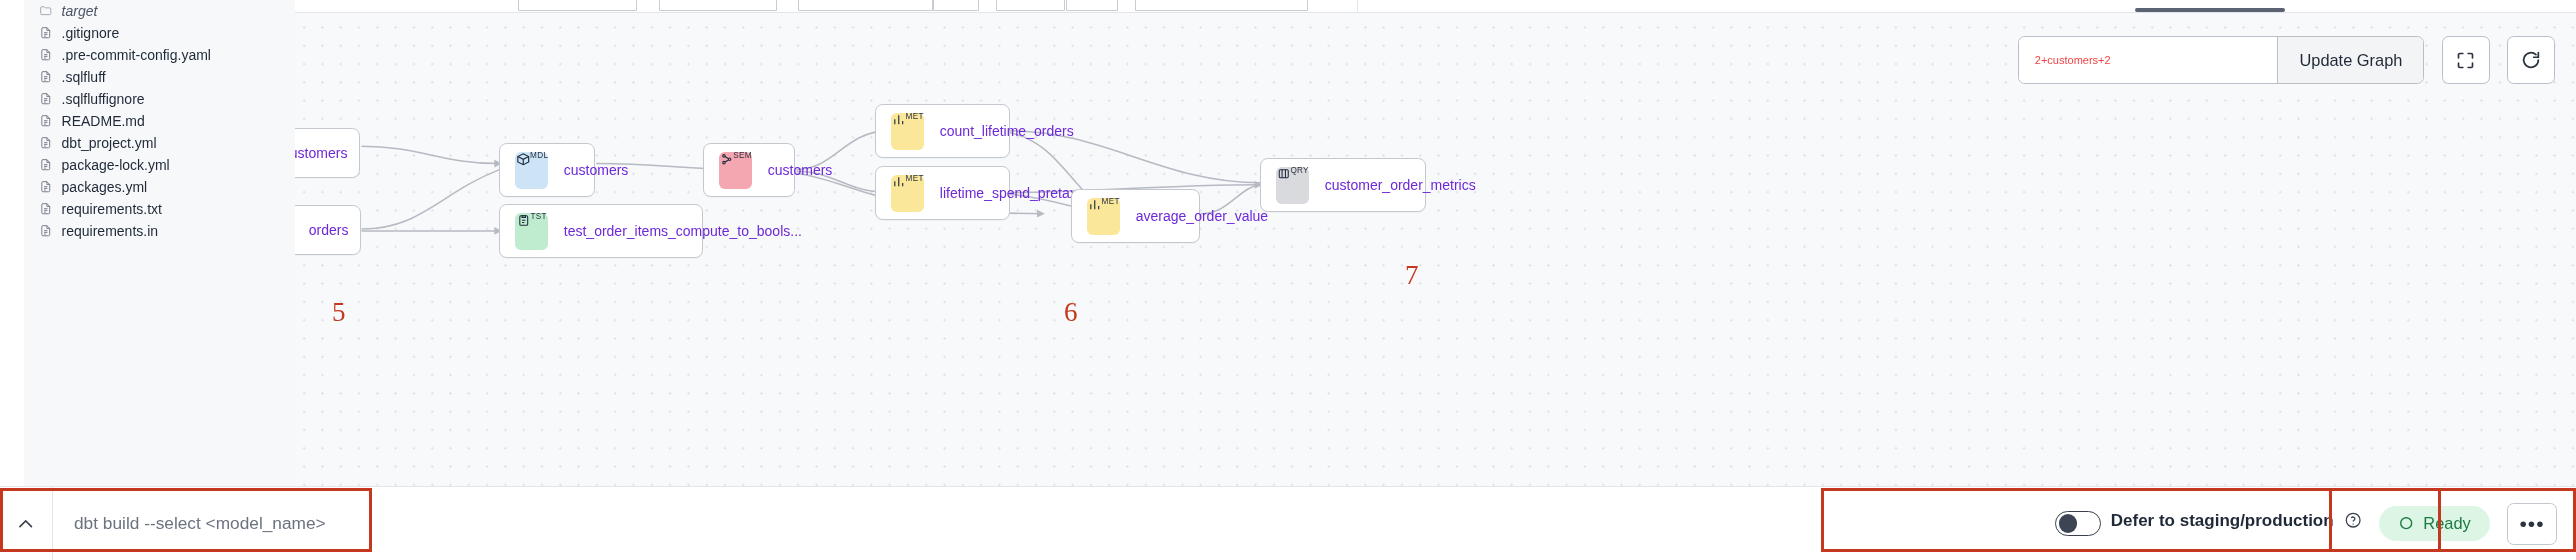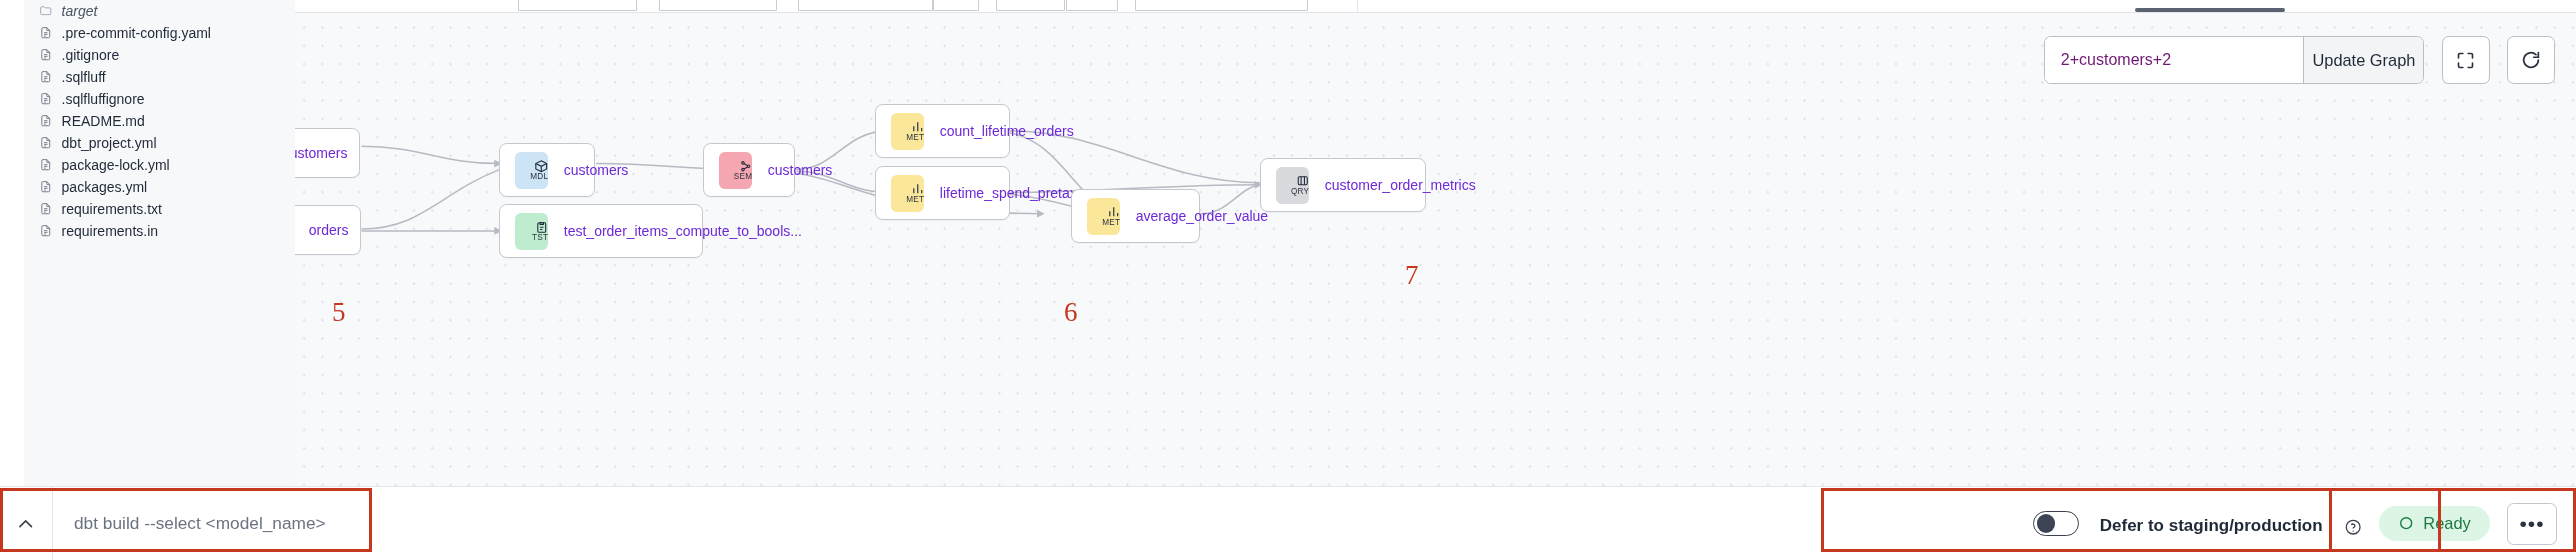--- a/index.html
+++ b/index.html
@@ -76,29 +76,29 @@
     height: 48px;
     border: 1px solid #b9bec7;
     border-radius: 6.7px;
     overflow: hidden;
     background: #fff;
   }
   #graph-select-input {
     width: 258px;
     border: none; outline: none;
     padding: 0 15.4px;
-    font-size: 16px;
-    color: #701a75;
+    font-size: 11px;
+    color: #ef4444;
     background: #ffffff;
     font-family: "Liberation Sans", sans-serif;
   }
   #update-graph-button {
     border: none; border-left: 1px solid #b9bec7;
     background: #f3f4f6;
-    padding: 0 8px;
+    padding: 0 21px;
     font-size: 16.4px; color: #1f2937;
     cursor: pointer;
     font-family: "Liberation Sans", sans-serif;
     white-space: nowrap;
   }
   .icon-btn {
     width: 48px; height: 48px;
     background: #fff;
     border: 1px solid #b9bec7;
     border-radius: 6.7px;
@@ -113,22 +113,22 @@
     border: 1px solid #c3c7ce;
     border-radius: 7.7px;
     display: flex; align-items: center;
     padding-left: 15.4px;
     gap: 15.4px;
     box-shadow: 0 1px 1px rgba(0,0,0,.03);
   }
   .node-badge {
     width: 33px; height: 37px;
     border-radius: 5.8px;
-    display: flex; flex-direction: column;
-    align-items: flex-end; justify-content: center;
+    display: flex; flex-direction: row;
+    align-items: flex-start; justify-content: center;
     gap: 0px;
     flex: 0 0 33px;
   }
   .badge-code { font-size: 8.2px; letter-spacing: 0.3px; color: #2b3340; line-height: 1; }
   .node-label { font-size: 14px; color: #6d28d9; white-space: nowrap; }
 
   svg.edges { position: absolute; left:0; top:0; width: 2281px; height: 486px; pointer-events: none; }
 
   
   #bottom-bar {
@@ -150,21 +150,21 @@
     border: none; outline: none;
     padding-left: 21px;
     font-size: 17.3px;
     color: #3b82f6;
     font-family: "Liberation Sans", sans-serif;
     background: transparent;
   }
   #command-input::placeholder { color: #6b7280; }
 
   .bottom-right { display: flex; align-items: center; gap: 17.3px; padding-right: 19px; }
-  .defer-group { display: flex; align-items: flex-end; gap: 21px; padding-left: 39px; }
+  .defer-group { display: flex; align-items: flex-start; gap: 10px; padding-left: 39px; }
   #defer-toggle {
     width: 46px; height: 25px;
     border: 1.4px solid #3a414d;
     border-radius: 13.5px;
     background: #ffffff;
     position: relative; cursor: pointer; flex: 0 0 46px;
   }
   #defer-toggle .knob {
     position: absolute; left: 2.9px; top: 2.4px;
     width: 18.3px; height: 18.3px; border-radius: 50%;
@@ -218,31 +218,31 @@
           <span class="file-label">target</span>
         </div>
         <div class="file-row">
           <span style="display: flex;">
             <svg class="file-ico" viewBox="0 0 24 24" fill="none" stroke="#6b7280" stroke-width="1.6">
               <path d="M14 3H7a2 2 0 0 0-2 2v14a2 2 0 0 0 2 2h10a2 2 0 0 0 2-2V8z"></path>
               <path d="M14 3v5h5"></path>
               <path d="M9 12h6M9 15h6M9 18h3"></path>
             </svg>
           </span>
+          <span class="file-label">.gitignore</span>
+        </div>
+        <div class="file-row">
+          <span style="display: flex;">
+            <svg class="file-ico" viewBox="0 0 24 24" fill="none" stroke="#6b7280" stroke-width="1.6">
+              <path d="M14 3H7a2 2 0 0 0-2 2v14a2 2 0 0 0 2 2h10a2 2 0 0 0 2-2V8z"></path>
+              <path d="M14 3v5h5"></path>
+              <path d="M9 12h6M9 15h6M9 18h3"></path>
+            </svg>
+          </span>
           <span class="file-label">.pre-commit-config.yaml</span>
-        </div>
-        <div class="file-row">
-          <span style="display: flex;">
-            <svg class="file-ico" viewBox="0 0 24 24" fill="none" stroke="#6b7280" stroke-width="1.6">
-              <path d="M14 3H7a2 2 0 0 0-2 2v14a2 2 0 0 0 2 2h10a2 2 0 0 0 2-2V8z"></path>
-              <path d="M14 3v5h5"></path>
-              <path d="M9 12h6M9 15h6M9 18h3"></path>
-            </svg>
-          </span>
-          <span class="file-label">.gitignore</span>
         </div>
         <div class="file-row">
           <span style="display: flex;">
             <svg class="file-ico" viewBox="0 0 24 24" fill="none" stroke="#6b7280" stroke-width="1.6">
               <path d="M14 3H7a2 2 0 0 0-2 2v14a2 2 0 0 0 2 2h10a2 2 0 0 0 2-2V8z"></path>
               <path d="M14 3v5h5"></path>
               <path d="M9 12h6M9 15h6M9 18h3"></path>
             </svg>
           </span>
           <span class="file-label">.sqlfluff</span>

